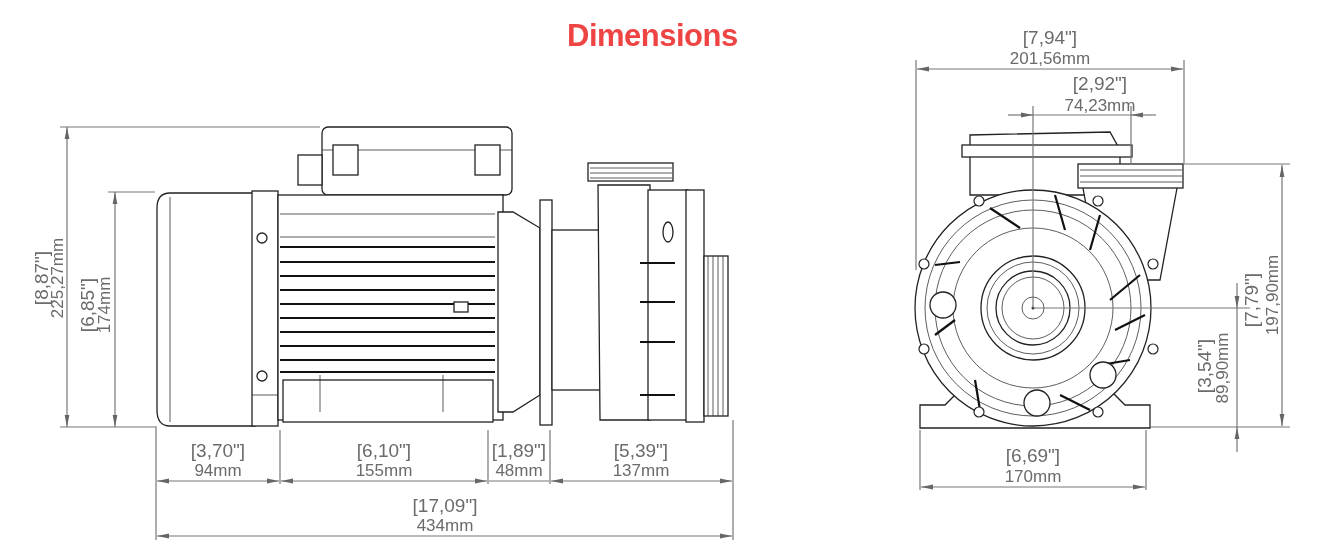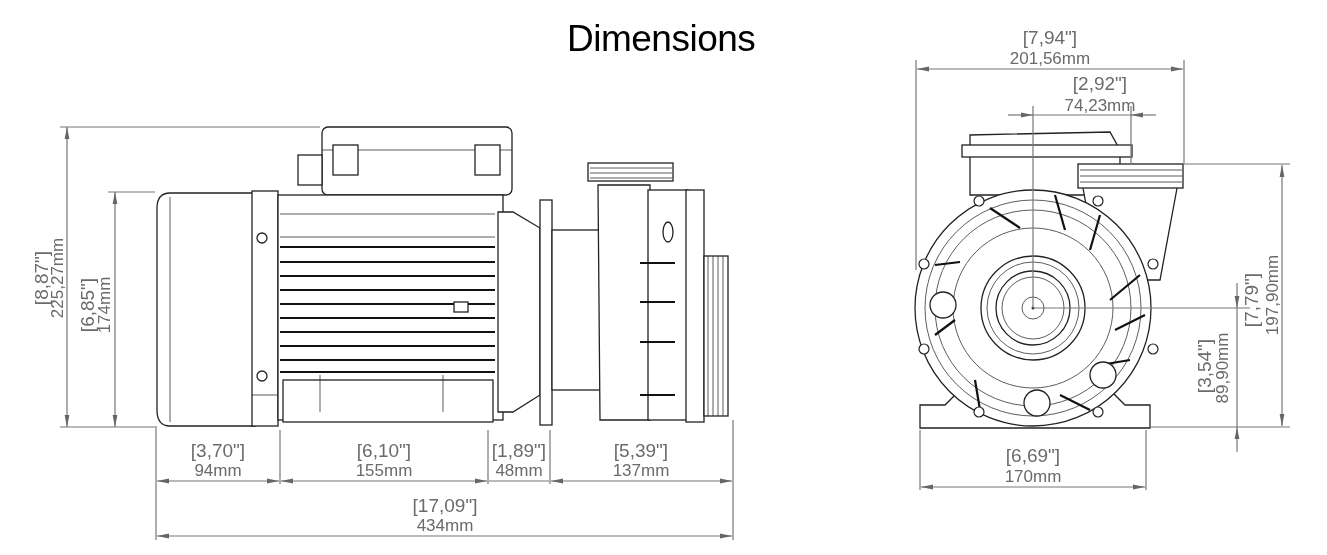--- a/index.html
+++ b/index.html
@@ -1,18 +1,18 @@
 <!DOCTYPE html>
 <html><head>
 <meta charset="utf-8">
 <style>
   html, body { margin:0; padding:0; background:#ffffff; }
   body { width:1327px; height:555px; position:relative; overflow:hidden; font-family:"Liberation Sans", sans-serif; }
   #title { position:absolute; left:0; top:18px; width:1327px; text-align:center; }
-  #title span { position:absolute; left:567px; top:0; font-family:"Liberation Sans", sans-serif; font-weight:normal; font-size:37px; color:#000000; letter-spacing:-0.5px; white-space:nowrap; }
+  #title span { position:absolute; left:567px; top:0; font-family:"Liberation Sans", sans-serif; font-weight:bold; font-size:31px; color:#ef4444; letter-spacing:-0.5px; white-space:nowrap; }
   svg { position:absolute; left:0; top:0; }
   .dim { font-family:"Liberation Sans", sans-serif; font-size:17px; fill:#6b6b6b; }
   .dimb { font-family:"Liberation Sans", sans-serif; font-size:19px; fill:#6b6b6b; }
   .dl { stroke:#777; stroke-width:1.2; fill:none; }
   .ol { stroke:#222; stroke-width:1.3; fill:#fff; }
   .thin { stroke:#333; stroke-width:0.8; fill:none; }
   .fin { stroke:#111; stroke-width:2.2; }
 </style>
 </head>
 <body>

